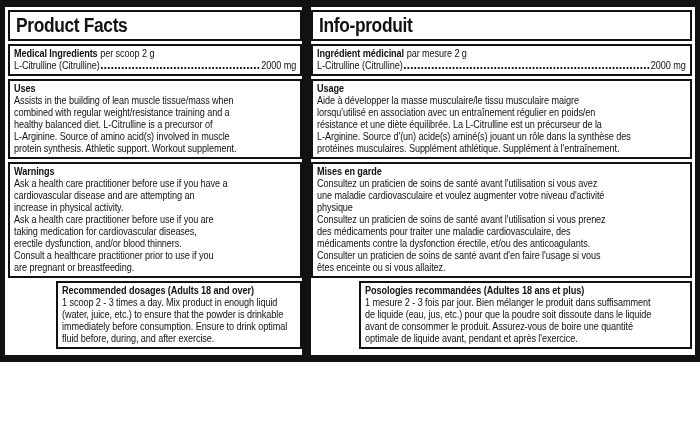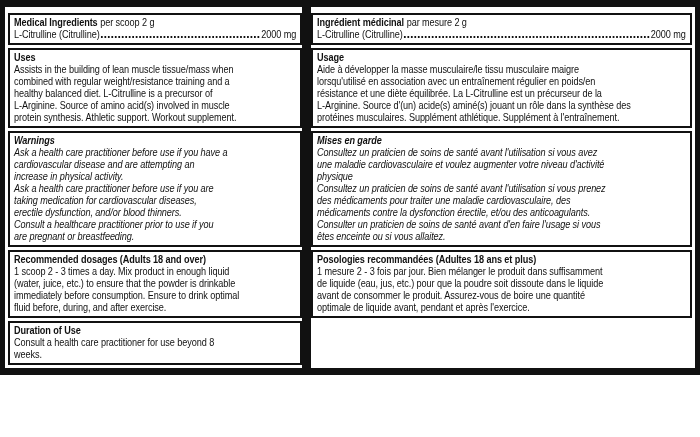--- a/index.html
+++ b/index.html
@@ -25,36 +25,46 @@
   .divider { grid-column: 2; grid-row: 1 / 7; background: #111; margin: -3px 0; }
   .box {
     border: 2px solid #111;
     background: #fff;
     padding: 1px 4px 3px;
     overflow: hidden;
   }
   .c1 { grid-column: 1; }
   .c3 { grid-column: 3; }
   .r1 { grid-row: 1; } .r2 { grid-row: 2; } .r3 { grid-row: 3; }
-  .r4 { grid-row: 4; font-style: italic; } .r5 { grid-row: 5; } .r6 { grid-row: 6; }
+  .r4 { grid-row: 4; } .r5 { grid-row: 5; margin-left: 48px; } .r6 { grid-row: 6; }
   .condense { width: 115%; transform: scaleX(0.8696); transform-origin: 0 0; }
   .header-box { padding: 2px 6px 3px; }
   .h1 { font-size: 20px; font-weight: bold; line-height: 22px; letter-spacing: -0.4px; white-space: nowrap; }
   .sec-title { font-weight: bold; }
   .qualifier { margin-left: 3px; font-weight: normal; }
   .body { white-space: pre-line; }
   .ing-row { display: flex; align-items: flex-end; }
   .leader { flex: 1 1 auto; border-bottom: 2px dotted #111; margin: 0 2px 2px 2px; height: 0; min-width: 10px; }
 </style>
 </head>
 <body>
 
 <div class="label">
   <div class="divider"></div>
 
+  <div class="box header-box c1 r1">
+    <div class="condense">
+      <span class="h1">Product Facts</span>
+    </div>
+  </div>
+  <div class="box header-box c3 r1">
+    <div class="condense">
+      <span class="h1">Info-produit</span>
+    </div>
+  </div>
 
   <div class="box c1 r2">
     <div class="condense">
       <div>
         <span class="sec-title">Medical Ingredients</span><span class="qualifier">per scoop 2 g</span>
       </div>
       <div class="ing-row">
         <span>L-Citrulline (Citrulline)</span>
         <span class="leader"></span>
         <span>2000 mg</span>
@@ -134,20 +144,13 @@
   <div class="box c3 r5">
     <div class="condense">
       <div class="sec-title">Posologies recommandées (Adultes 18 ans et plus)</div>
       <div class="body">1 mesure 2 - 3 fois par jour. Bien mélanger le produit dans suffisamment
 de liquide (eau, jus, etc.) pour que la poudre soit dissoute dans le liquide
 avant de consommer le produit. Assurez-vous de boire une quantité
 optimale de liquide avant, pendant et après l'exercice.</div>
     </div>
   </div>
 
-  <div class="box c1 r6">
-    <div class="condense">
-      <div class="sec-title">Duration of Use</div>
-      <div class="body">Consult a health care practitioner for use beyond 8
-weeks.</div>
-    </div>
-  </div>
 </div>
 
 </body></html>

